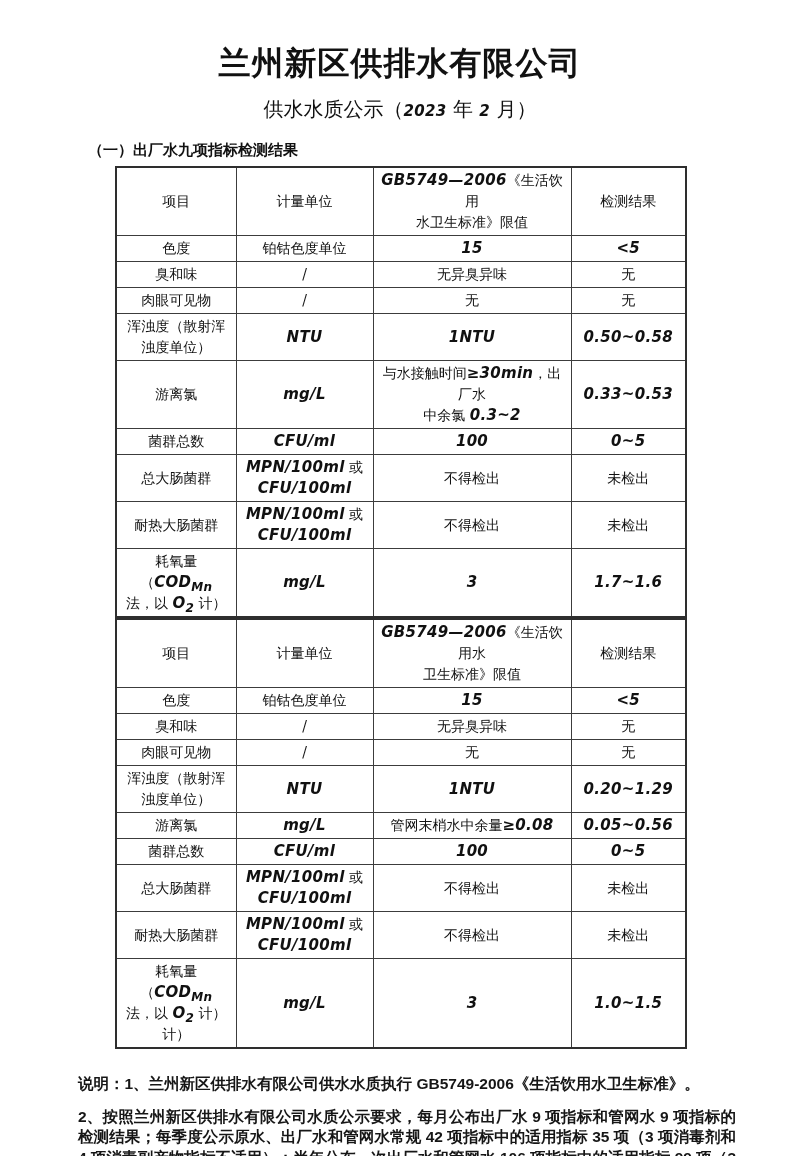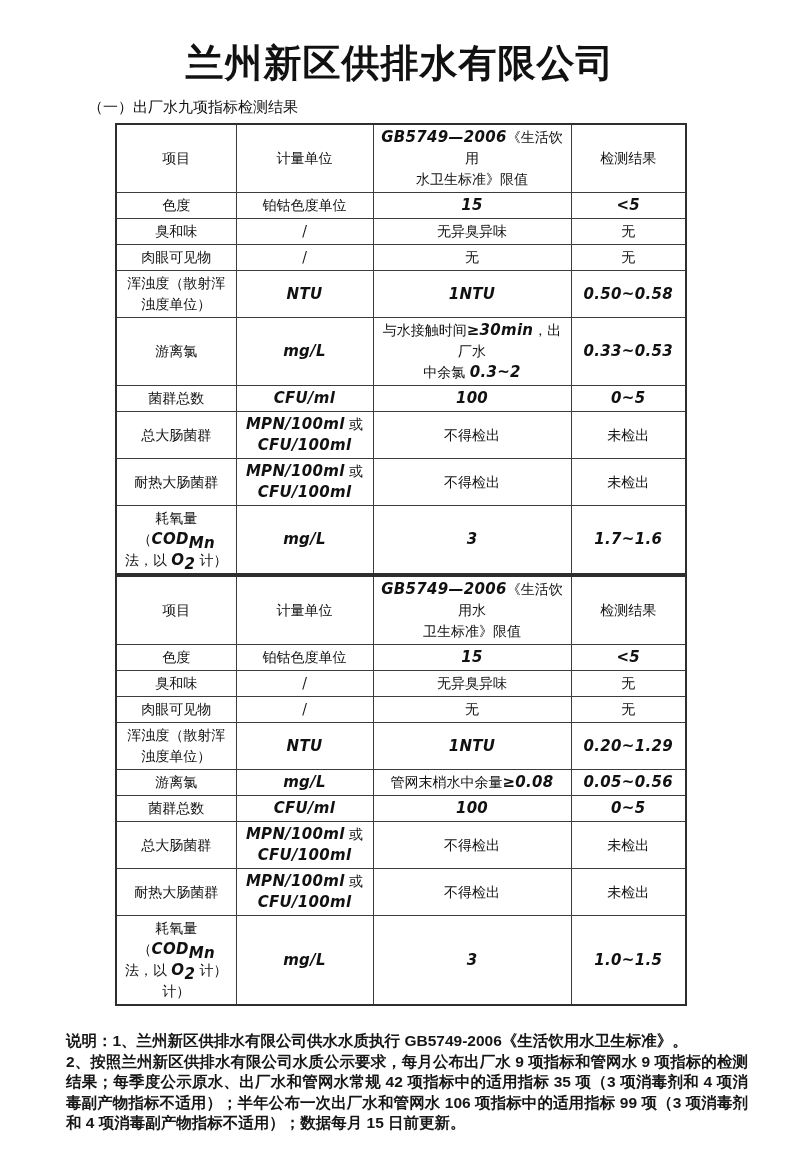--- a/index.html
+++ b/index.html
@@ -1,51 +1,52 @@
 <!DOCTYPE html>
 <html><head>
 <meta charset="utf-8">
 <style>
   html,body{margin:0;padding:0;background:#ffffff;}
   body{width:800px;height:1156px;overflow:hidden;color:#111;
        font-family:"DejaVu Serif","Liberation Serif",serif;}
   .page{position:relative;width:800px;height:1156px;}
 
-  .title{margin:44px 0 0;text-align:center;font-size:38px;font-weight:700;
+  .title{margin:44px 0 0;text-align:center;font-size:32px;font-weight:700;
          letter-spacing:1px;line-height:38px;}
   .subtitle{margin:14px 0 0;text-align:center;font-size:20px;font-weight:400;
             line-height:27px;}
 
-  .sec-heading{margin:15px 0 6px 88px;font-size:15px;line-height:20px;font-weight:400;}
+  .sec-heading{margin:15px 0 6px 88px;font-size:15px;line-height:20px;font-weight:700;}
 
   table{border-collapse:collapse;table-layout:fixed;margin-left:115px;width:570px;
         border:2px solid #2e2e2e;}
   th,td{border:1px solid #3c3c3c;text-align:center;vertical-align:middle;
         font-size:14px;font-weight:400;padding:2px 3px;line-height:21px;
         white-space:pre-line;}
   thead th{height:42px;}
 
   
   .hand{font-family:"DejaVu Sans","Liberation Sans",sans-serif;font-style:italic;
         font-weight:600;font-size:15px;letter-spacing:.3px;}
   sub{font-size:9px;line-height:0;}
-  sub .hand{font-size:15px;}
+  sub .hand{font-size:12px;}
 
   .notes{margin:25px 52px 0 66px;
          font-family:"Liberation Sans","DejaVu Sans",sans-serif;
          font-size:15.5px;font-weight:600;line-height:20.5px;color:#161616;
          text-align:justify;}
-  .notes p{margin:0;}
+  .notes p{margin:12px;}
 </style>
 </head>
 <body>
 
 <div class="page">
 
   <h1 class="title">兰州新区供排水有限公司</h1>
+  <h2 class="subtitle mixed">供水水质公示（<span class="hand">2023</span> 年 <span class="hand">2</span> 月）</h2>
 
   <div class="sec-heading">（一）出厂水九项指标检测结果</div>
   <table>
     <colgroup>
         <col style="width:120px">
         <col style="width:137px">
         <col style="width:198px">
         <col style="width:115px">
       </colgroup>
     <thead>

